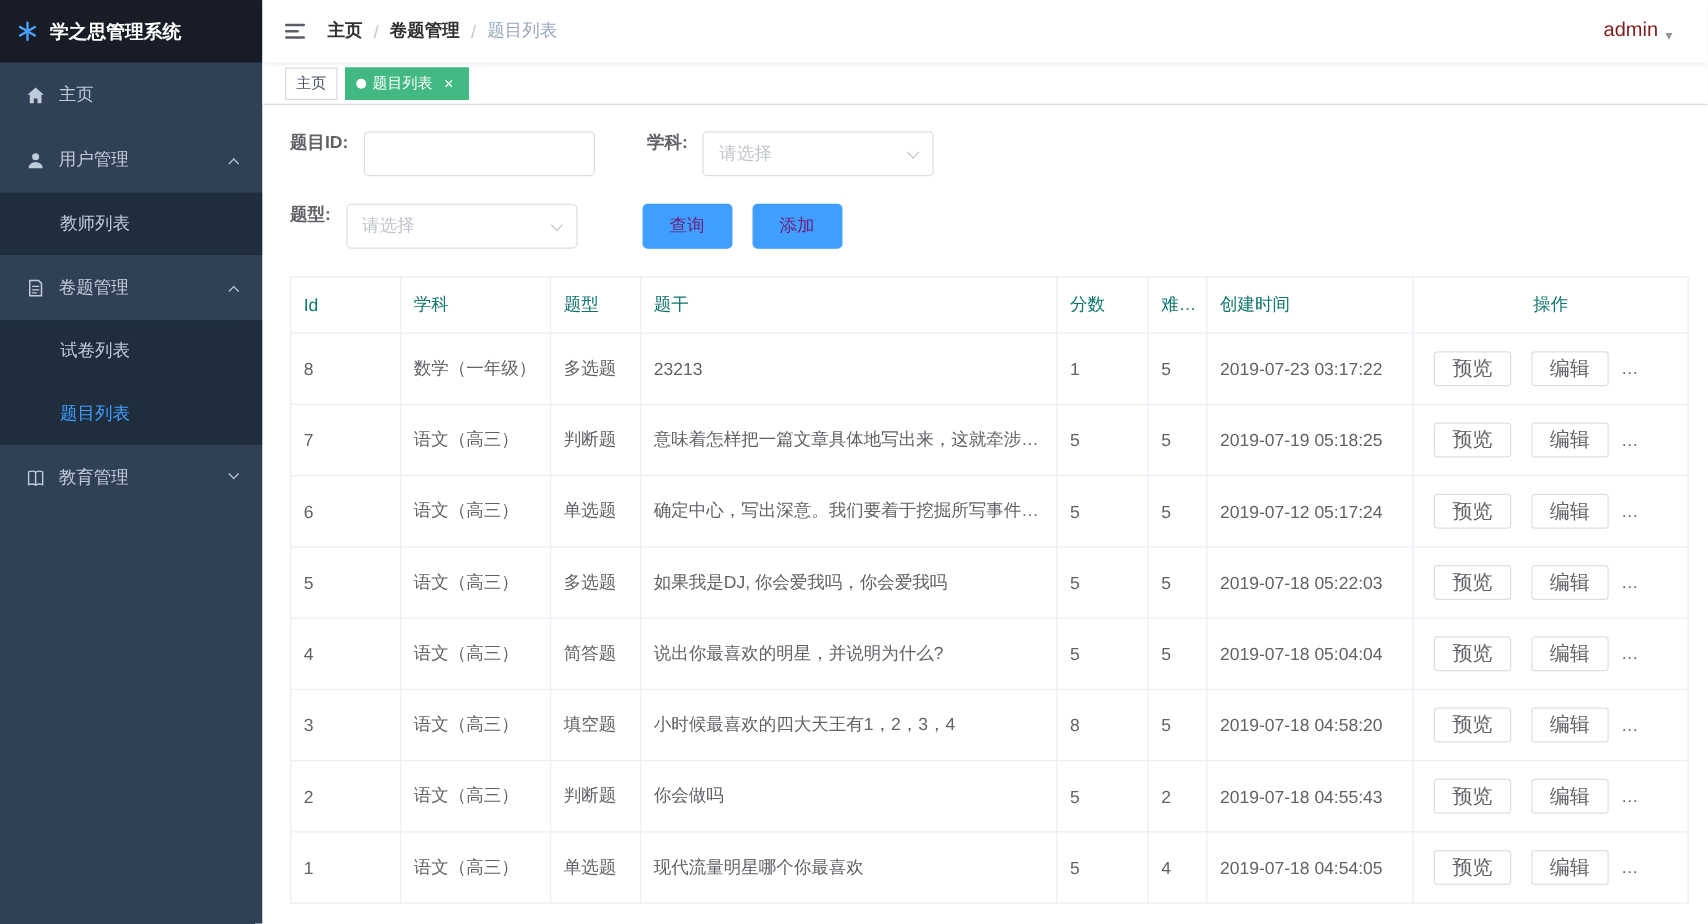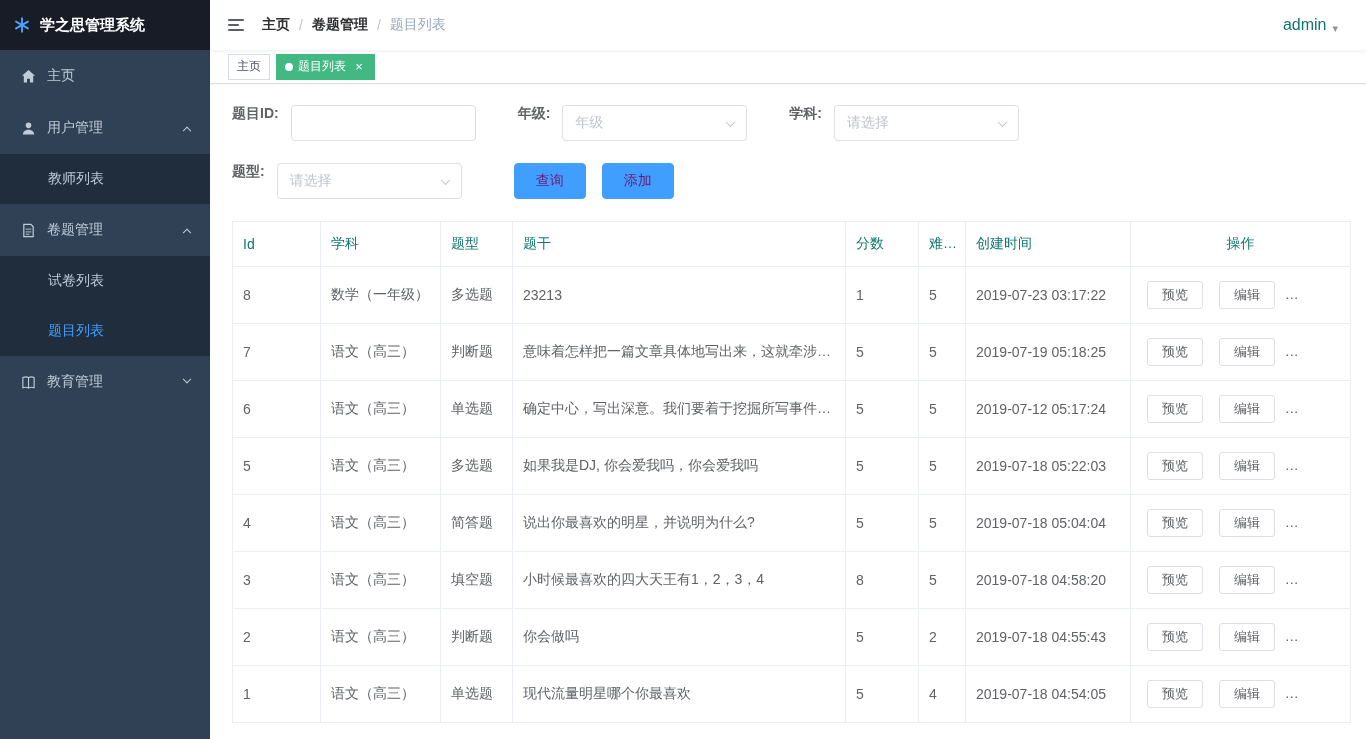--- a/index.html
+++ b/index.html
@@ -28,21 +28,21 @@
   .main { flex:1; display:flex; flex-direction:column; background:#fff; min-width:0; }
 
   .navbar { height:50px; background:#fff; display:flex; align-items:center; padding:0 16px;
             box-shadow:0 1px 4px rgba(0,21,41,.08); position:relative; z-index:3; }
   .hamburger { display:inline-flex; align-items:center; cursor:pointer; margin-right:16px; }
   .breadcrumb { display:flex; align-items:center; font-size:14px; }
   .bc-link { color:#303133; font-weight:700; cursor:pointer; }
   .bc-sep { color:#c0c4cc; margin:0 9px; }
   .bc-current { color:#97a8be; }
   .user-box { margin-left:auto; display:flex; align-items:center; gap:6px; cursor:pointer; padding-right:12px; }
-  .user-name { font-size:16px; color:#0f766e; }
+  .user-name { font-size:16px; color:#7f1d1d; }
   .user-caret { font-size:11px; color:#909399; margin-top:6px; }
 
   .tags-view { height:34px; background:#fff; border-bottom:1px solid #d8dce5;
                box-shadow:0 1px 3px rgba(0,0,0,.04); display:flex; align-items:center; padding:0 18px; gap:6px;
                position:relative; z-index:2; }
   .tag { display:inline-flex; align-items:center; height:26px; padding:0 8px; border:1px solid #d8dce5;
          background:#fff; color:#495060; font-size:12px; cursor:pointer; }
   .tag.active { background:#42b983; border-color:#42b983; color:#fff; }
   .tag-dot { width:8px; height:8px; border-radius:50%; background:#fff; margin-right:5px; }
   .tag-close { margin-left:6px; font-size:13px; line-height:1; border-radius:50%; width:14px; height:14px;
@@ -66,21 +66,21 @@
   .btn-primary { background:#409eff; border:1px solid #409eff; color:#701a75; height:36px; padding:0 21px; }
   .btn-primary + .btn-primary { margin-left:16px; }
   .btn-primary:first-of-type { margin-left:10px; }
 
   
   .q-table { width:100%; border-collapse:collapse; table-layout:fixed; font-size:14px; color:#606266; }
   .q-table th, .q-table td { border:1px solid #ebeef5; padding:14px 10px; text-align:left;
                              overflow:hidden; text-overflow:ellipsis; white-space:nowrap; }
   .q-table th { color:#0f766e; font-weight:400; padding:13px 10px; }
   .q-table th.center, .q-table td.center { text-align:center; }
-  .btn-mini { height:28px; padding:0 14px; font-size:13px; border-radius:3px; margin:0 6px; }
+  .btn-mini { height:28px; padding:0 14px; font-size:16px; border-radius:3px; margin:0 6px; }
   .btn-plain { background:#fff; border:1px solid #dcdfe6; color:#606266; }
   .btn-danger { background:#f56c6c; border:1px solid #f56c6c; color:#fff; }
 </style>
 </head>
 <body>
 
 <div class="app">
 
   <aside class="sidebar">
     <div class="logo">
@@ -183,27 +183,20 @@
         <span class="tag-close">×</span>
       </span>
     </div>
 
     <div class="content">
 
       <div class="filter-row">
         <div class="f-group">
           <span class="f-label">题目ID:</span>
           <input class="f-input" value="" style="">
-        </div>
-        <div class="f-group">
-          <span class="f-label">年级:</span>
-          <div class="f-select">
-            <span class="placeholder">年级</span>
-            <span class="chev down"></span>
-          </div>
         </div>
         <div class="f-group">
           <span class="f-label">学科:</span>
           <div class="f-select">
             <span class="placeholder">请选择</span>
             <span class="chev down"></span>
           </div>
         </div>
       </div>
 

